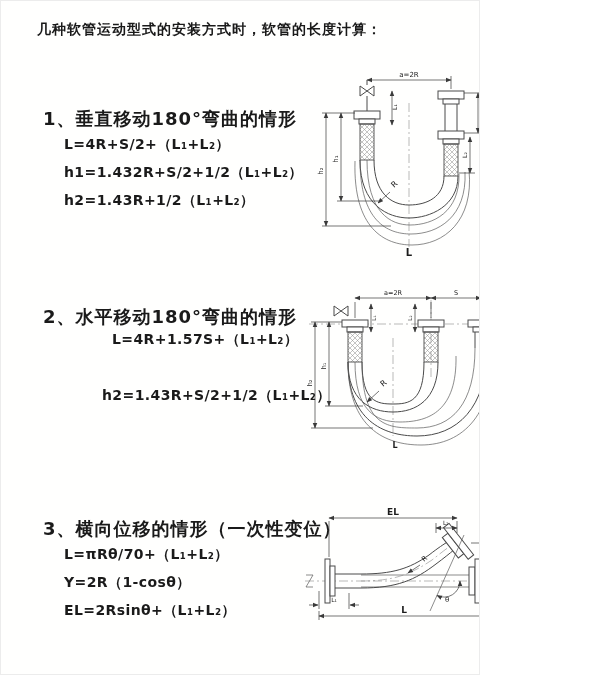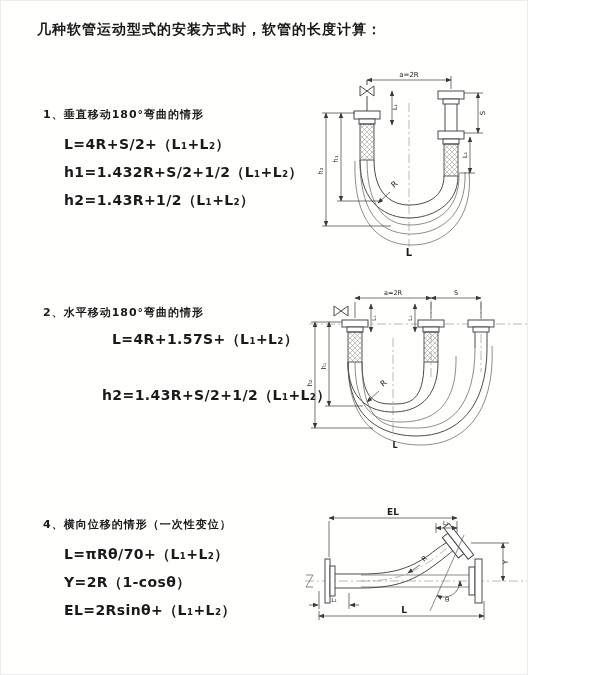--- a/index.html
+++ b/index.html
@@ -1,22 +1,22 @@
 <!DOCTYPE html>
 <html><head>
 <meta charset="utf-8">
 <style>
   html,body{margin:0;padding:0;background:#ffffff;}
   .page{
-    position:relative;width:528px;height:675px;background:#fffffe;
+    position:relative;width:480px;height:675px;background:#fffffe;
     font-family:"DejaVu Sans","Liberation Sans",sans-serif;color:#1a1a1a;
     overflow:hidden;border:1px solid #ececec;box-sizing:border-box;
   }
   .title{position:absolute;left:36px;top:20px;font-size:14px;font-weight:bold;letter-spacing:1px;white-space:nowrap;}
-  .sec-h{position:absolute;font-size:11px;font-weight:bold;letter-spacing:1px;white-space:nowrap;}
+  .sec-h{position:absolute;font-size:18px;font-weight:bold;letter-spacing:1px;white-space:nowrap;}
   .formula{position:absolute;font-size:14px;font-weight:bold;letter-spacing:.4px;white-space:nowrap;}
   svg{position:absolute;overflow:visible;}
   svg text{fill:#1d1d1d;font-family:"DejaVu Sans","Liberation Sans",sans-serif;}
   .drw{stroke:#4a4a4a;stroke-width:1;fill:none;}
   .thin{stroke:#5a5a5a;stroke-width:.7;fill:none;}
   .dln{stroke:#3a3a3a;stroke-width:.7;fill:none;}
   .cl{stroke:#8a8a8a;stroke-width:.6;stroke-dasharray:9 3 2 3;fill:none;}
   .flg{fill:#ffffff;stroke:#4a4a4a;stroke-width:1;}
 </style>
 </head>
@@ -28,21 +28,21 @@
 
   <div class="sec-h" style="left:42px;top:106px;">1、垂直移动180°弯曲的情形</div>
   <div class="formula" style="left:63px;top:135px;">L=4R+S/2+（L₁+L₂）</div>
   <div class="formula" style="left:63px;top:163px;">h1=1.432R+S/2+1/2（L₁+L₂）</div>
   <div class="formula" style="left:63px;top:191px;text-align:right;">h2=1.43R+1/2（L₁+L₂）</div>
 
   <div class="sec-h" style="left:42px;top:304px;">2、水平移动180°弯曲的情形</div>
   <div class="formula" style="left:63px;top:330px;margin-left:48px;">L=4R+1.57S+（L₁+L₂）</div>
   <div class="formula" style="left:63px;top:386px;margin-left:38px;">h2=1.43R+S/2+1/2（L₁+L₂）</div>
 
-  <div class="sec-h" style="left:42px;top:516px;">4、横向位移的情形（一次性变位）</div>
+  <div class="sec-h" style="left:42px;top:516px;">3、横向位移的情形（一次性变位）</div>
   <div class="formula" style="left:63px;top:545px;">L=πRθ/70+（L₁+L₂）</div>
   <div class="formula" style="left:63px;top:573px;">Y=2R（1-cosθ）</div>
   <div class="formula" style="left:63px;top:601px;">EL=2Rsinθ+（L₁+L₂）</div>
 
   <svg style="left:296px;top:66px;" width="250" height="192" viewBox="0 0 250 192">
     <defs>
       <marker id="ar1" viewBox="0 0 10 10" refX="9" refY="5" markerWidth="8" markerHeight="8" orient="auto-start-reverse">
         <path d="M0,1 L10,5 L0,9 z" fill="#3a3a3a"></path>
       </marker>
       <pattern id="br1" width="5" height="5" patternUnits="userSpaceOnUse">

